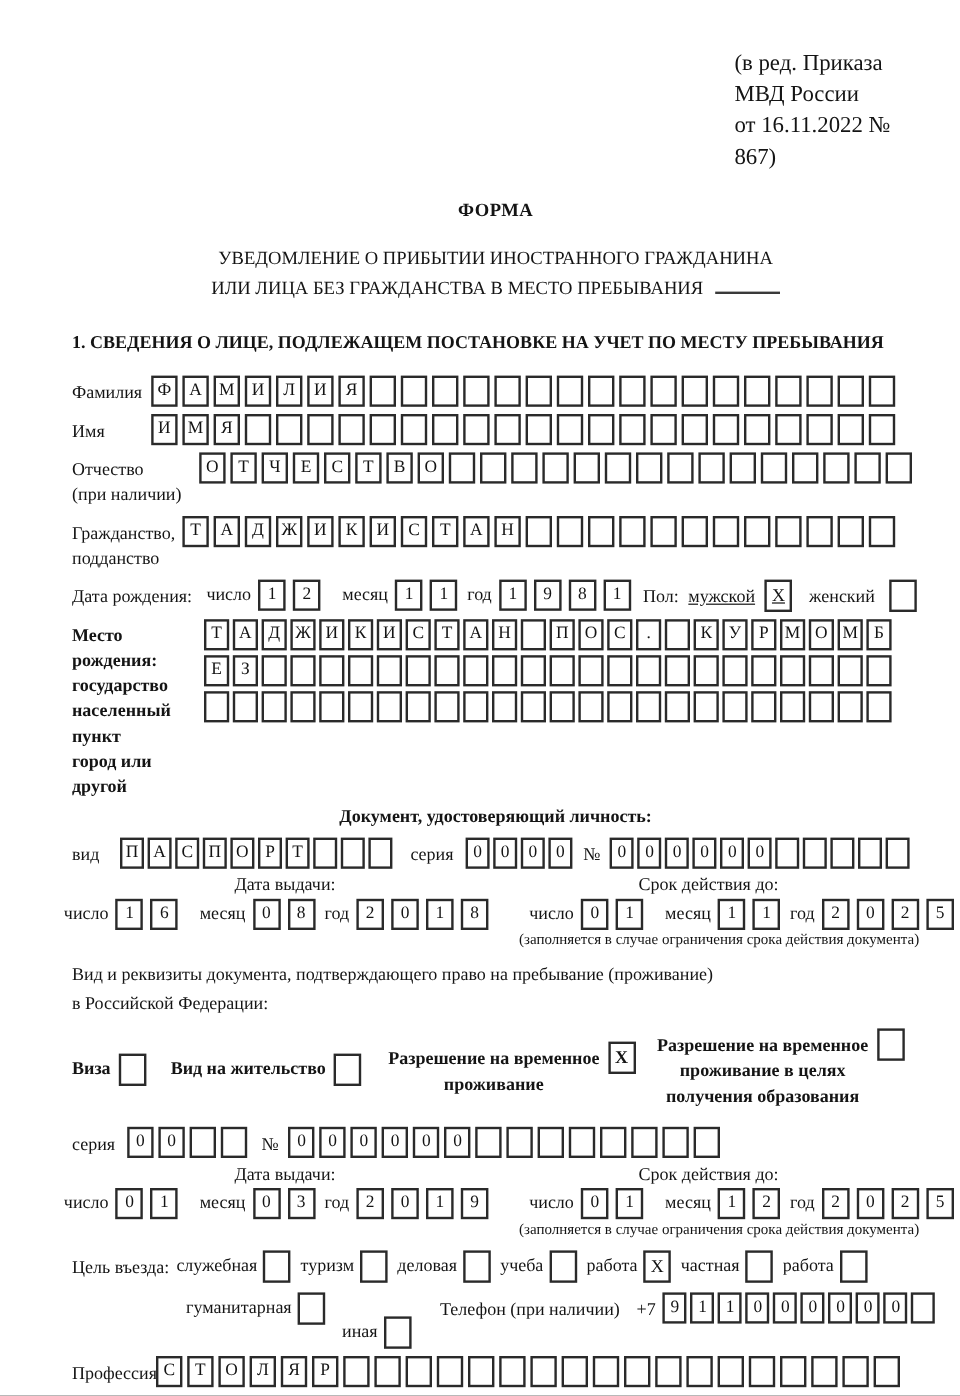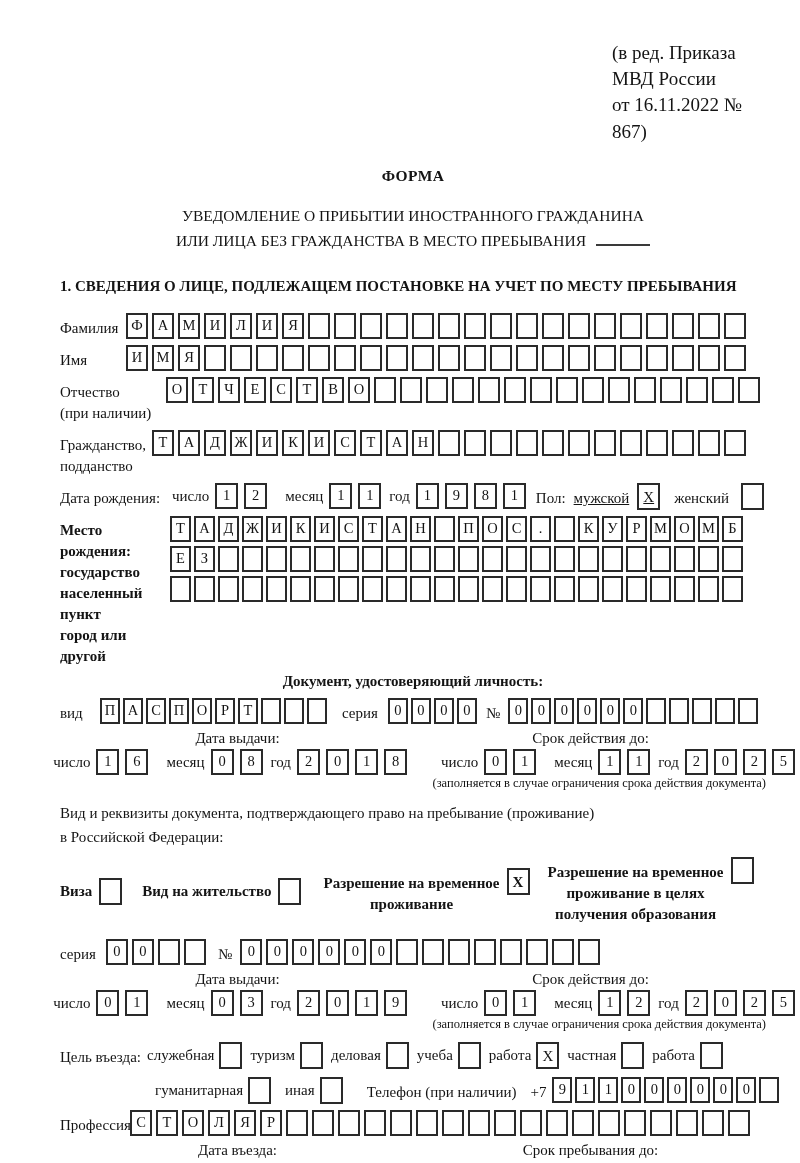--- a/index.html
+++ b/index.html
@@ -554,21 +554,21 @@
         <span class="cb"></span>
       </span>
   </div>
 
   <div class="phone-row">
     <span class="indent"></span>
     <span class="pair">
         <span class="ptxt">гуманитарная</span>
         <span class="cb"></span>
       </span>
-    <span class="pair" style="margin-left:6px;">
+    <span class="pair" style="margin-left:6px;margin-top:20px;">
         <span class="ptxt">иная</span>
         <span class="cb"></span>
       </span>
     <span class="lab" style="margin-left:16px; margin-right:14px;">Телефон (при наличии)</span>
     <span class="lab" style="margin-right:6px;">+7</span>
     <div class="cells tight">
         <span class="cell">9</span>
         <span class="cell">1</span>
         <span class="cell">1</span>
         <span class="cell">0</span>

